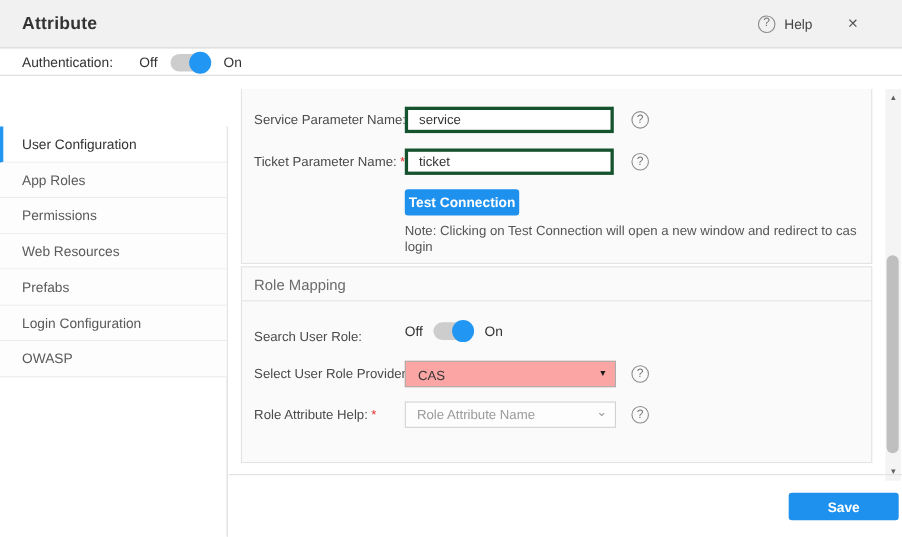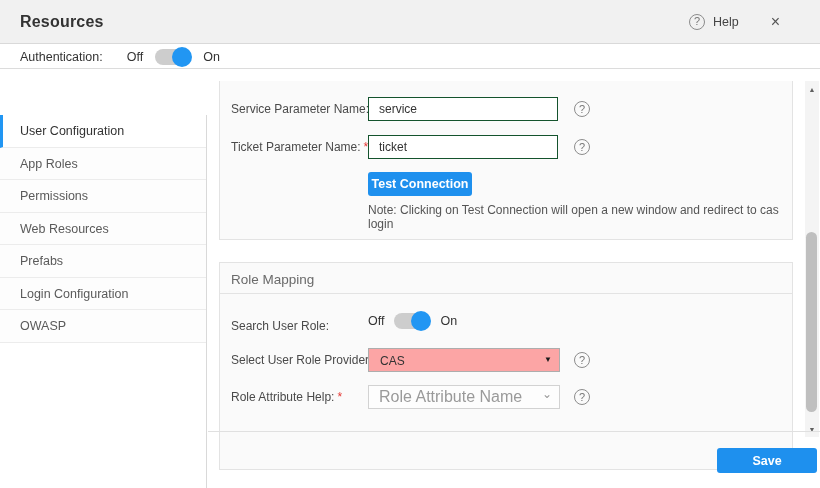--- a/index.html
+++ b/index.html
@@ -38,26 +38,26 @@
                cursor:pointer; background:#fdfdfd; }
   .side-item.active { color:#333; background:#fff;
                       border-left:3px solid #2196F3; padding-left:17px; }
 
   
   .content { position:absolute; left:208px; top:82px; width:612px; height:406px; background:#fff; }
 
   .panel { position:absolute; left:11px; width:574px; background:#fafafa;
            border:1px solid #e3e3e3; }
   .panel-1 { top:-1px; height:159px; border-top:none; }
-  .panel-2 { top:180px; height:208px; }
+  .panel-2 { top:160px; height:179px; }
 
   .flabel { position:absolute; left:11px; font-size:12px; color:#4a4a4a; }
   .req { color:#e53935; margin-left:3px; }
   .finput { position:absolute; left:148px; width:190px; height:24px;
-            border:1px solid #14532d; background:#fff; font-size:12px; color:#333;
+            border:3px solid #14532d; background:#fff; font-size:12px; color:#333;
             padding:0 10px; font-family:"Liberation Sans","DejaVu Sans",sans-serif; outline:none; }
   .qmark { position:absolute; left:354px; }
 
   .btn-test { position:absolute; left:148px; top:91px; width:104px; height:24px;
               background:#1E90EE; color:#fff; border:none; border-radius:3px;
               font-size:12.5px; font-weight:700; cursor:pointer;
               font-family:"Liberation Sans","DejaVu Sans",sans-serif; }
   .note { position:absolute; left:148px; top:122px; font-size:12px; color:#555; }
 
   .panel-head { position:absolute; left:0; top:0; width:100%; height:31px;
@@ -67,21 +67,21 @@
   .toggle-group { position:absolute; left:148px; top:50px; display:flex; align-items:center; }
   .toggle-group .switch { margin:0 10px; }
 
   .fselect { position:absolute; left:148px; width:192px; height:24px;
              border:1px solid #adadad; background:#fca5a5; cursor:pointer; }
   .fselect .sel-val { position:absolute; left:11px; top:5px; font-size:12px; color:#333; }
   .fselect .caret { position:absolute; right:7px; top:7px; font-size:8px; color:#1a1a1a; line-height:1; }
 
   .combo { position:absolute; left:148px; width:192px; height:24px; }
   .combo input { width:100%; height:100%; border:1px solid #d2d2d2; background:#fdfdfd;
-                 font-size:16px; color:#0369a1; padding:0 24px 0 10px; outline:none;
+                 font-size:12px; color:#0369a1; padding:0 24px 0 10px; outline:none;
                  font-family:"Liberation Sans","DejaVu Sans",sans-serif; }
   .combo input::placeholder { color:#9a9a9a; opacity:1; }
   .combo .chev { position:absolute; right:8px; top:2px; font-size:12px; color:#999; }
 
   
   .sbar { position:absolute; left:597px; top:-1px; width:14px; height:356px; background:#f4f4f4; }
   .sbar .arr { position:absolute; left:0; width:14px; text-align:center;
                font-size:7px; color:#606060; cursor:pointer; }
   .arr-up { top:5px; } .arr-dn { bottom:4px; }
   .sbar .thumb { position:absolute; left:1px; top:151px; width:11px; height:180px;
@@ -94,21 +94,21 @@
          font-family:"Liberation Sans","DejaVu Sans",sans-serif; }
   .btn-cancel { left:414px; width:84px; background:#7f7f7f; }
   .btn-save { left:509px; width:100px; background:#1E90EE; }
 </style>
 </head>
 <body>
 
 <div class="app">
 
   <div class="hdr">
-    <h1>Resources</h1>
+    <h1>Attribute</h1>
     <div class="hdr-right">
       <span class="qcirc">?</span>
       <span class="help-txt">Help</span>
       <span class="close-x">×</span>
     </div>
   </div>
 
   <div class="auth">
     <span class="auth-label">Authentication:</span>
     <span class="tgl-txt">Off</span>

